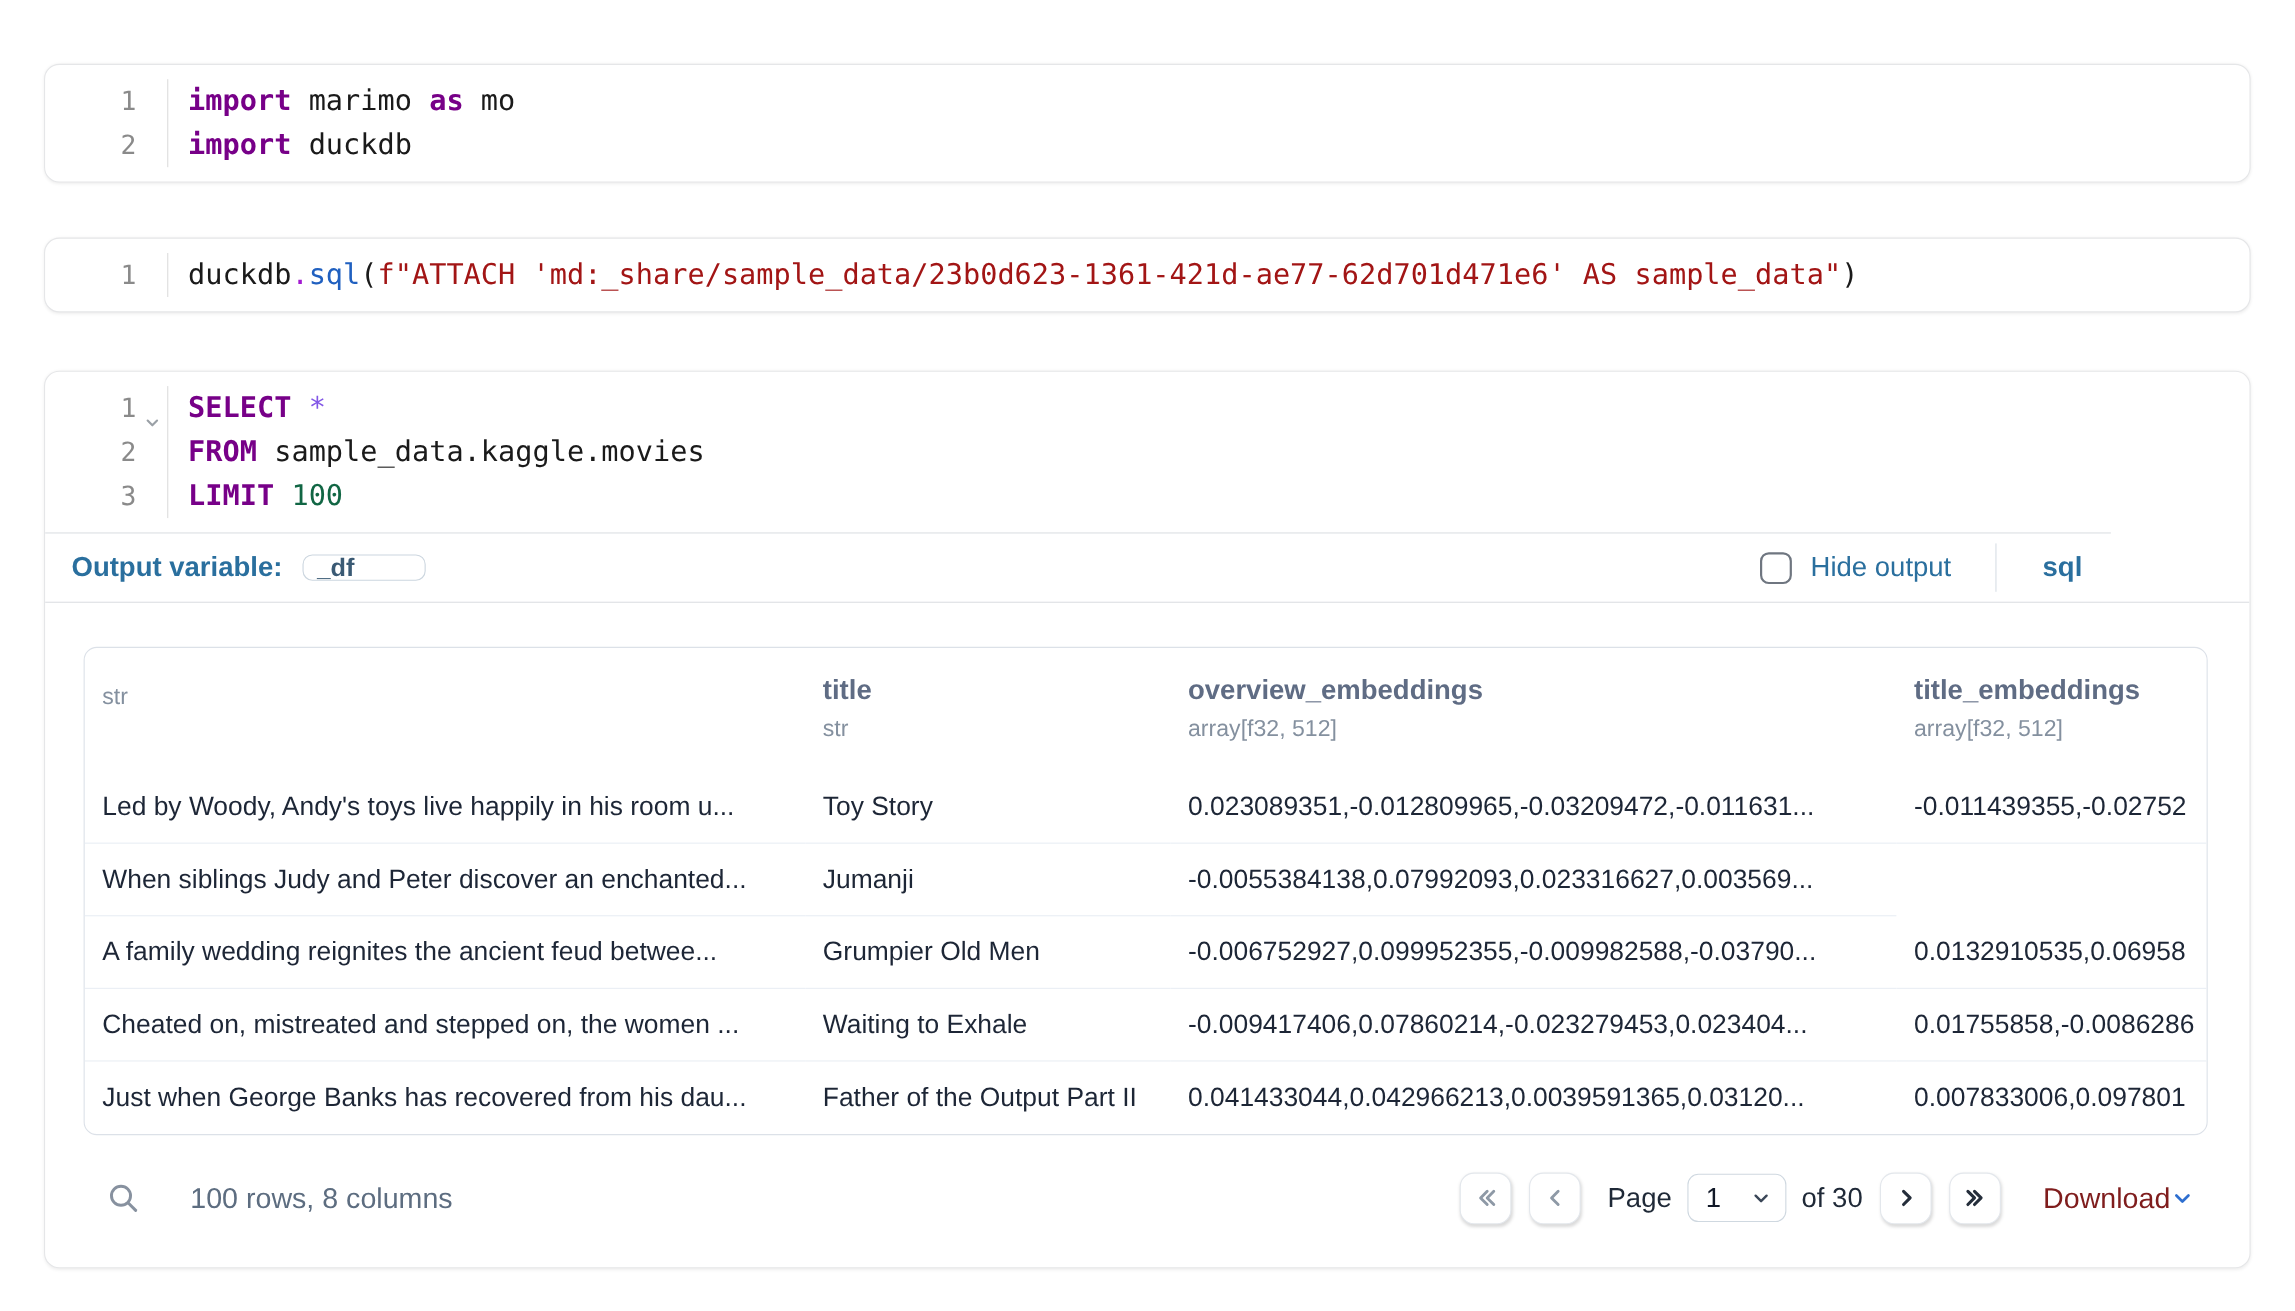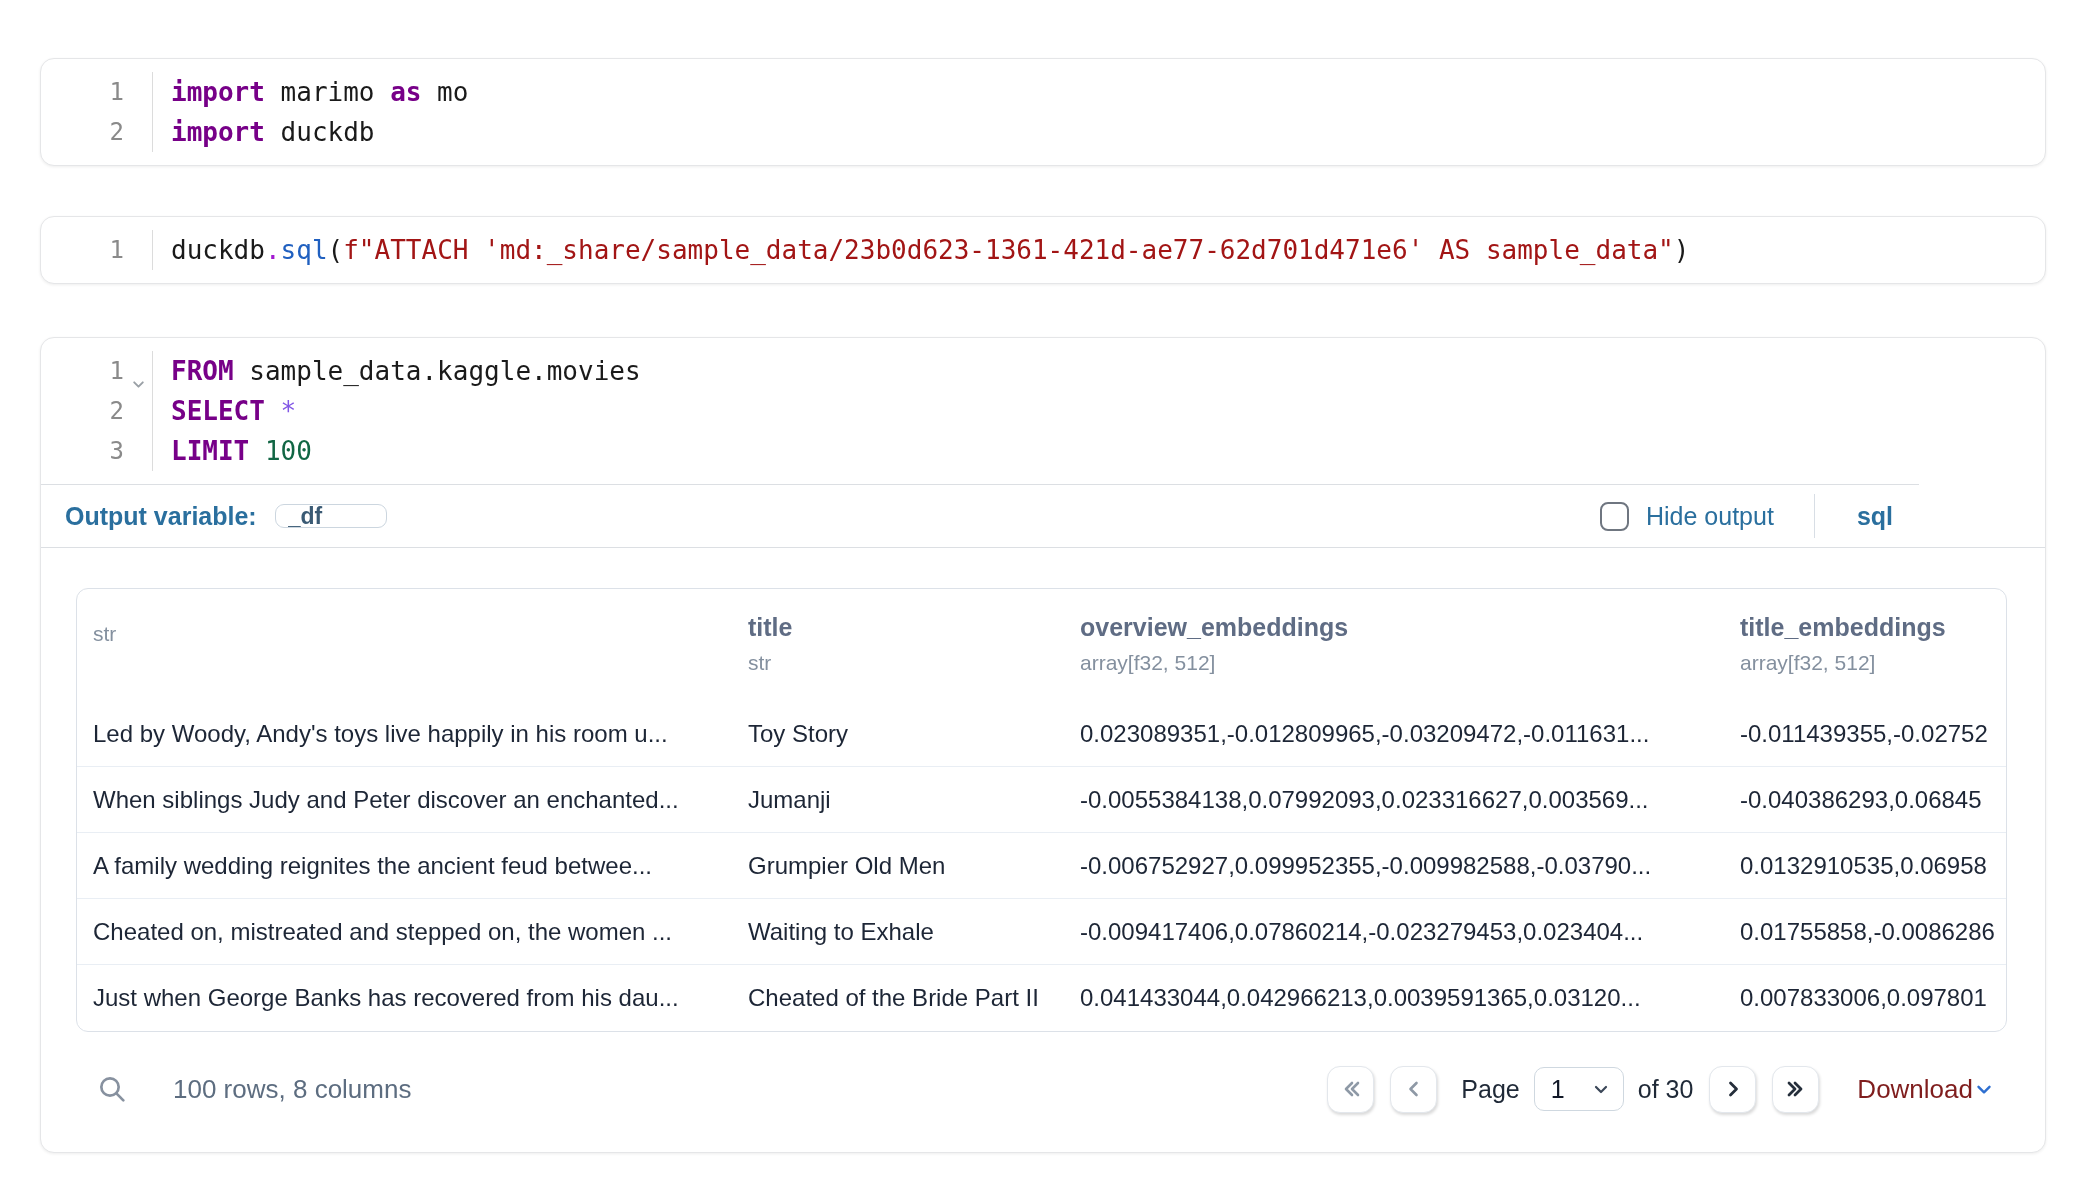--- a/index.html
+++ b/index.html
@@ -105,22 +105,22 @@
   <div class="cell cell-3">
     <div class="code">
       <div class="gutter">
           <div class="gutter-line"><span>1</span><span class="fold"><svg width="15" height="15" viewBox="0 0 14 14" fill="none" stroke="#9aa0a6" stroke-width="1.8" stroke-linecap="round" stroke-linejoin="round">
                 <polyline points="3,5 7,9 11,5"></polyline>
               </svg></span></div>
           <div class="gutter-line"><span>2</span></div>
           <div class="gutter-line"><span>3</span></div>
         </div>
       <div class="lines">
+          <div class="code-line"><span class="tok-kw">SELECT</span><span class="tok-tx"> </span><span class="tok-star">*</span></div>
           <div class="code-line"><span class="tok-kw">FROM</span><span class="tok-tx"> sample_data.kaggle.movies</span></div>
-          <div class="code-line"><span class="tok-kw">SELECT</span><span class="tok-tx"> </span><span class="tok-star">*</span></div>
           <div class="code-line"><span class="tok-kw">LIMIT</span><span class="tok-tx"> </span><span class="tok-num">100</span></div>
         </div>
     </div>
     <div class="divider1"></div>
 
     <div class="out-toolbar">
       <span class="out-label">Output variable:</span>
       <input class="out-input" value="_df" style="">
       <span class="spacer"></span>
       <span class="checkbox"></span>
@@ -153,37 +153,36 @@
             <div class="df-grid">
               <div class="td">Led by Woody, Andy's toys live happily in his room u...</div>
               <div class="td">Toy Story</div>
               <div class="td">0.023089351,-0.012809965,-0.03209472,-0.011631...</div>
               <div class="td">-0.011439355,-0.02752</div>
             </div>
             <div class="df-grid">
               <div class="td">When siblings Judy and Peter discover an enchanted...</div>
               <div class="td">Jumanji</div>
               <div class="td">-0.0055384138,0.07992093,0.023316627,0.003569...</div>
-              <div class="td">-0.040386293,0.06845</div>
             </div>
             <div class="df-grid">
               <div class="td">A family wedding reignites the ancient feud betwee...</div>
               <div class="td">Grumpier Old Men</div>
               <div class="td">-0.006752927,0.099952355,-0.009982588,-0.03790...</div>
               <div class="td">0.0132910535,0.06958</div>
             </div>
             <div class="df-grid">
               <div class="td">Cheated on, mistreated and stepped on, the women ...</div>
               <div class="td">Waiting to Exhale</div>
               <div class="td">-0.009417406,0.07860214,-0.023279453,0.023404...</div>
               <div class="td">0.01755858,-0.0086286</div>
             </div>
             <div class="df-grid row-last">
               <div class="td">Just when George Banks has recovered from his dau...</div>
-              <div class="td">Cheated of the Bride Part II</div>
+              <div class="td">Father of the Output Part II</div>
               <div class="td">0.041433044,0.042966213,0.0039591365,0.03120...</div>
               <div class="td">0.007833006,0.097801</div>
             </div>
           </div>
       </div>
 
       <div class="df-footer">
         <button class="search-btn">
           <svg width="32" height="32" viewBox="0 0 24 24" fill="none" stroke="#87919f" stroke-width="2" stroke-linecap="round">
             <circle cx="10.5" cy="10.5" r="6.5"></circle>

